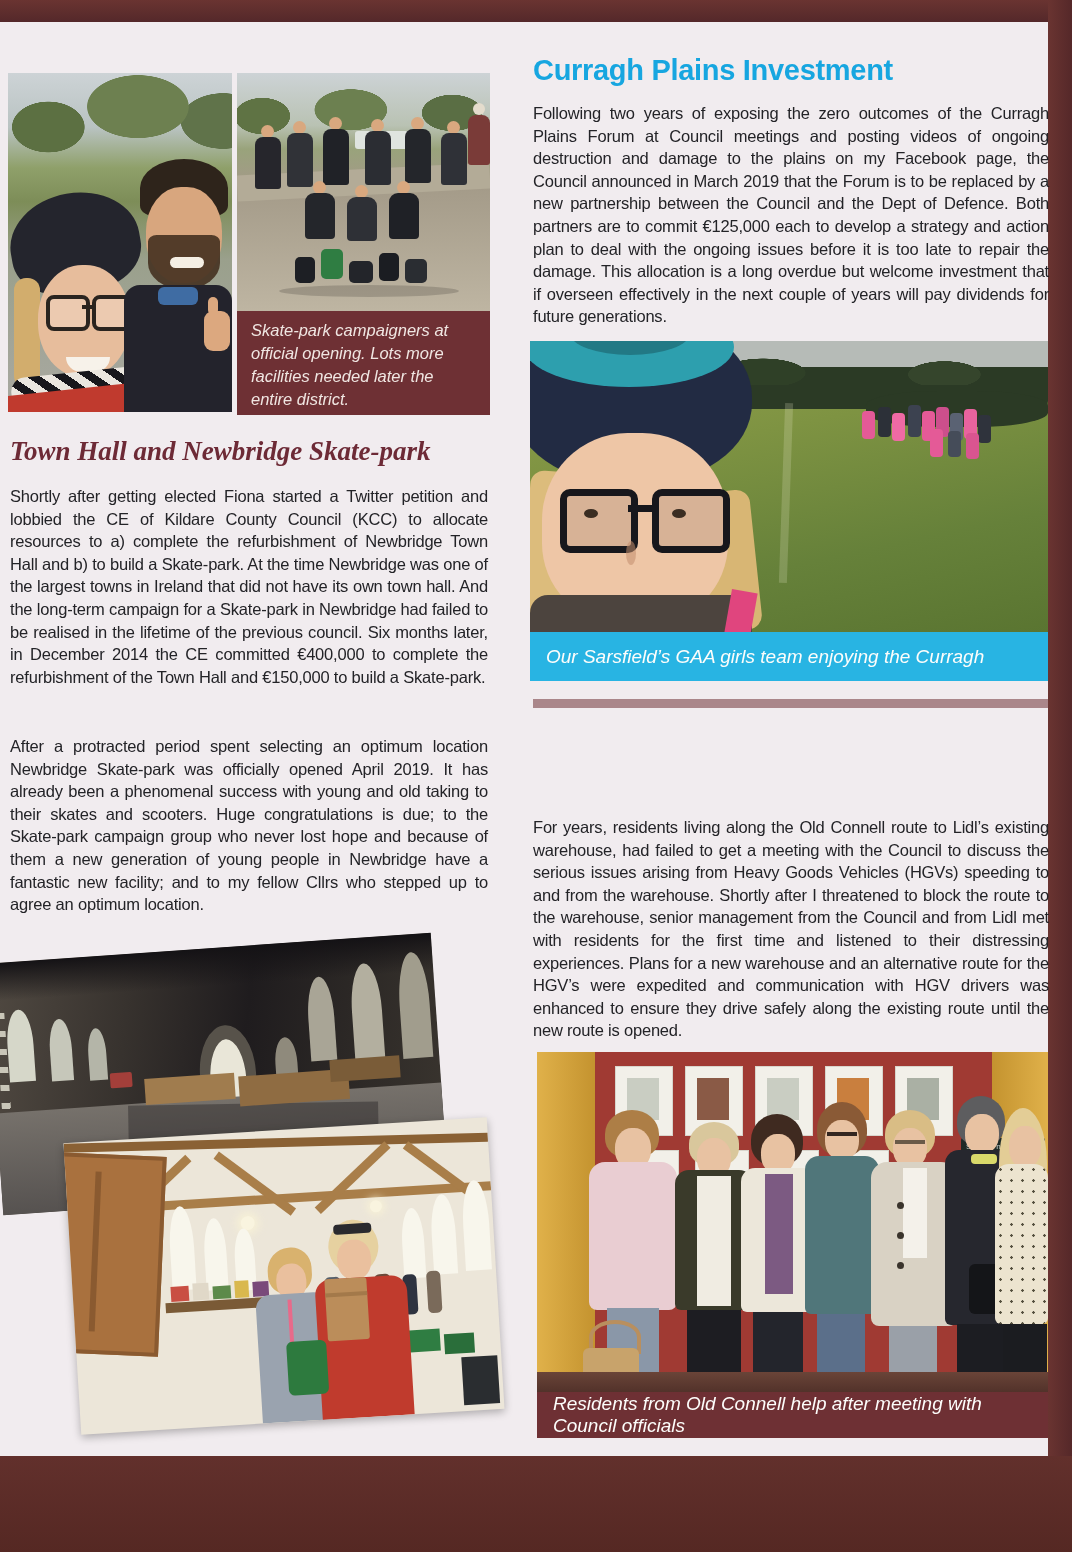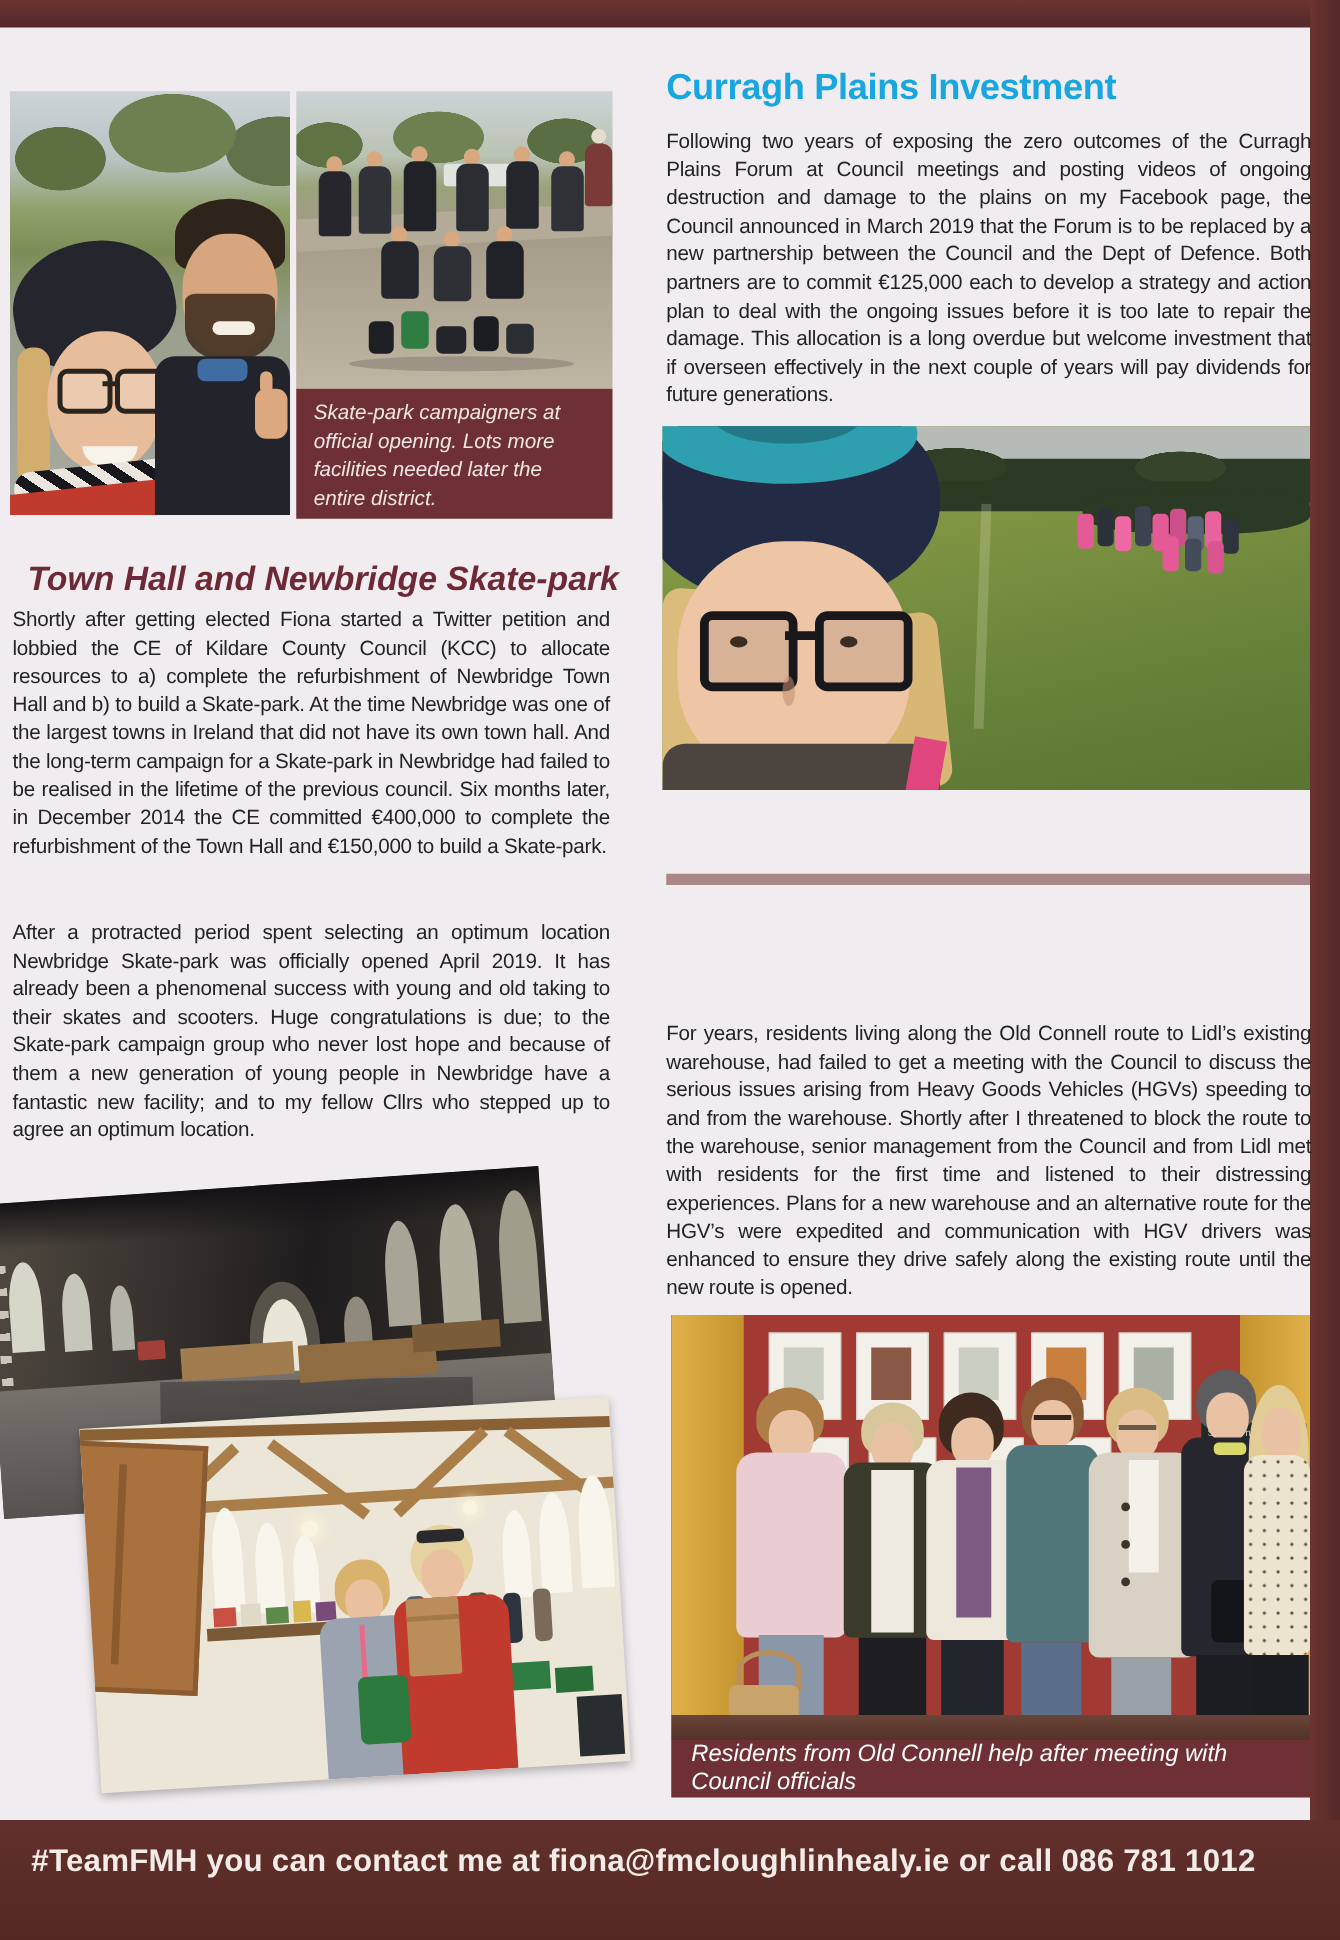--- a/index.html
+++ b/index.html
@@ -3,21 +3,21 @@
 <meta charset="utf-8">
 <style>
   html,body{margin:0;padding:0;}
   body{width:1072px;height:1552px;position:relative;background:#e9e4e7;
        font-family:"Liberation Sans",sans-serif;}
   .page{position:absolute;inset:0;background:var(--background,#f1ecef);overflow:hidden;}
   .photo{position:absolute;overflow:hidden;}
   .photo *{position:absolute;}
   .body-text{position:absolute;font-size:16.5px;line-height:22.6px;color:#232327;
              text-align:justify;letter-spacing:-0.2px;margin:0;}
-  .heading-maroon{position:absolute;margin:12px;font-family:Liberation Sans, sans-serif;
+  .heading-maroon{position:absolute;margin:0;font-family:Liberation Serif, serif;
                   font-style:italic;font-weight:bold;color:var(--heading-maroon,#6d2a36);}
   .heading-cyan{position:absolute;margin:0;font-weight:bold;font-size:29px;
                 color:var(--cyan-heading,#17a6e0);letter-spacing:-0.3px;}
   .caption-box{position:absolute;background:var(--maroon-caption,#6e3034);color:#f0e6e2;
                font-style:italic;box-sizing:border-box;}
   .caption-bar{position:absolute;color:#fdfdfb;font-style:italic;font-size:19px;
                box-sizing:border-box;padding-left:16px;display:flex;align-items:center;}
   .divider{position:absolute;background:var(--divider-mauve,#aa868a);}
   .top-bar{position:absolute;left:0;top:0;width:1072px;height:22px;
            background:linear-gradient(180deg,#6a3431,#54282a);}
@@ -218,20 +218,21 @@
     <div style="left:122px;top:148px;width:64px;height:50px;border:7px solid #17171c;border-radius:10px;background:rgba(90,70,60,.15);"></div>
     <div style="left:98px;top:164px;width:24px;height:7px;background:#17171c;"></div>
     <div style="left:54px;top:168px;width:14px;height:9px;background:#3a2d22;border-radius:50%;"></div>
     <div style="left:142px;top:168px;width:14px;height:9px;background:#3a2d22;border-radius:50%;"></div>
     <div style="left:96px;top:200px;width:10px;height:24px;background:rgba(194,142,110,.55);border-radius:50%;"></div>
     <div style="left:78px;top:232px;width:64px;height:24px;border:4px solid transparent;border-bottom:4px solid #b5766a;border-radius:50%;"></div>
     <div style="left:0;top:254px;width:222px;height:40px;background:#4c443e;border-radius:18px 18px 0 0;"></div>
     <div style="left:198px;top:250px;width:26px;height:44px;background:#e0457e;transform:rotate(10deg);"></div>
   </div>
 
+  <div class="caption-bar" style="left:530px;top:632px;width:518px;height:49px;background:var(--cyan-bar,#28b4e3);">Our Sarsfield’s GAA girls team enjoying the Curragh</div>
 
   <div class="divider" style="left:533px;top:699px;width:515px;height:9px;"></div>
 
 
   <p class="body-text" style="left:533px;top:816px;width:516px;">For years, residents living along the Old Connell route to Lidl’s existing warehouse, had failed to get a meeting with the Council to discuss the serious issues arising from Heavy Goods Vehicles (HGVs) speeding to and from the warehouse. Shortly after I threatened to block the route to the warehouse, senior management from the Council and from Lidl met with residents for the first time and listened to their distressing experiences. Plans for a new warehouse and an alternative route for the HGV’s were expedited and communication with HGV drivers was enhanced to ensure they drive safely along the existing route until the new route is opened.</p>
 
   <div class="photo" style="left:537px;top:1052px;width:511px;height:340px;background:#a03a33;">
     <div style="left:0;top:0;width:58px;height:340px;background:linear-gradient(90deg,#e0b14a,#c4932f);"></div>
     <div style="left:455px;top:0;width:56px;height:340px;background:linear-gradient(90deg,#c4932f,#e0b14a);"></div>
 
@@ -303,16 +304,15 @@
     <div style="left:472px;top:74px;width:32px;height:42px;background:#e8c2a2;border-radius:46%;"></div>
     <div style="left:458px;top:112px;width:53px;height:160px;background:#ece4cf;border-radius:14px 14px 6px 6px;
          background-image:radial-gradient(#55503e 1px,transparent 1.5px);background-size:11px 11px;"></div>
     <div style="left:466px;top:272px;width:44px;height:64px;background:#1b1c20;"></div>
     <div style="left:0;top:320px;width:511px;height:20px;background:linear-gradient(180deg,#6a4438,#52322a);"></div>
   </div>
 
   <div class="caption-bar" style="left:537px;top:1392px;width:511px;height:46px;background:var(--maroon-caption,#6e3034);">Residents from Old Connell help after meeting with Council officials</div>
 
   <div class="footer">
-    <div>#TeamFMH you can contact me at fiona@fmcloughlinhealy.ie or call 086 781 1012</div>
   </div>
 
 </div>
 
 </body></html>

